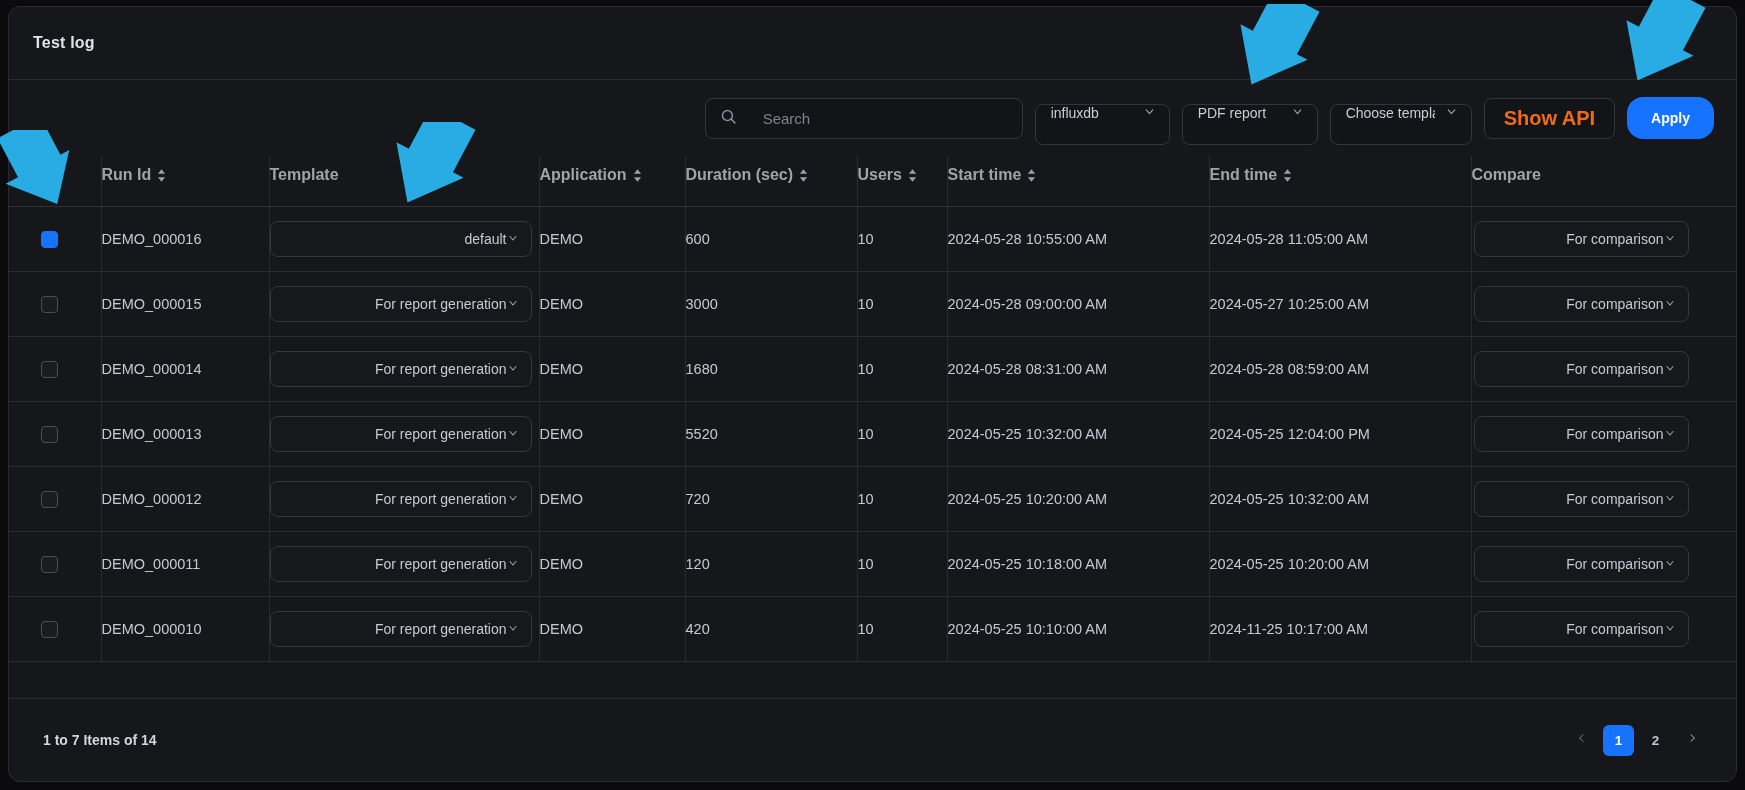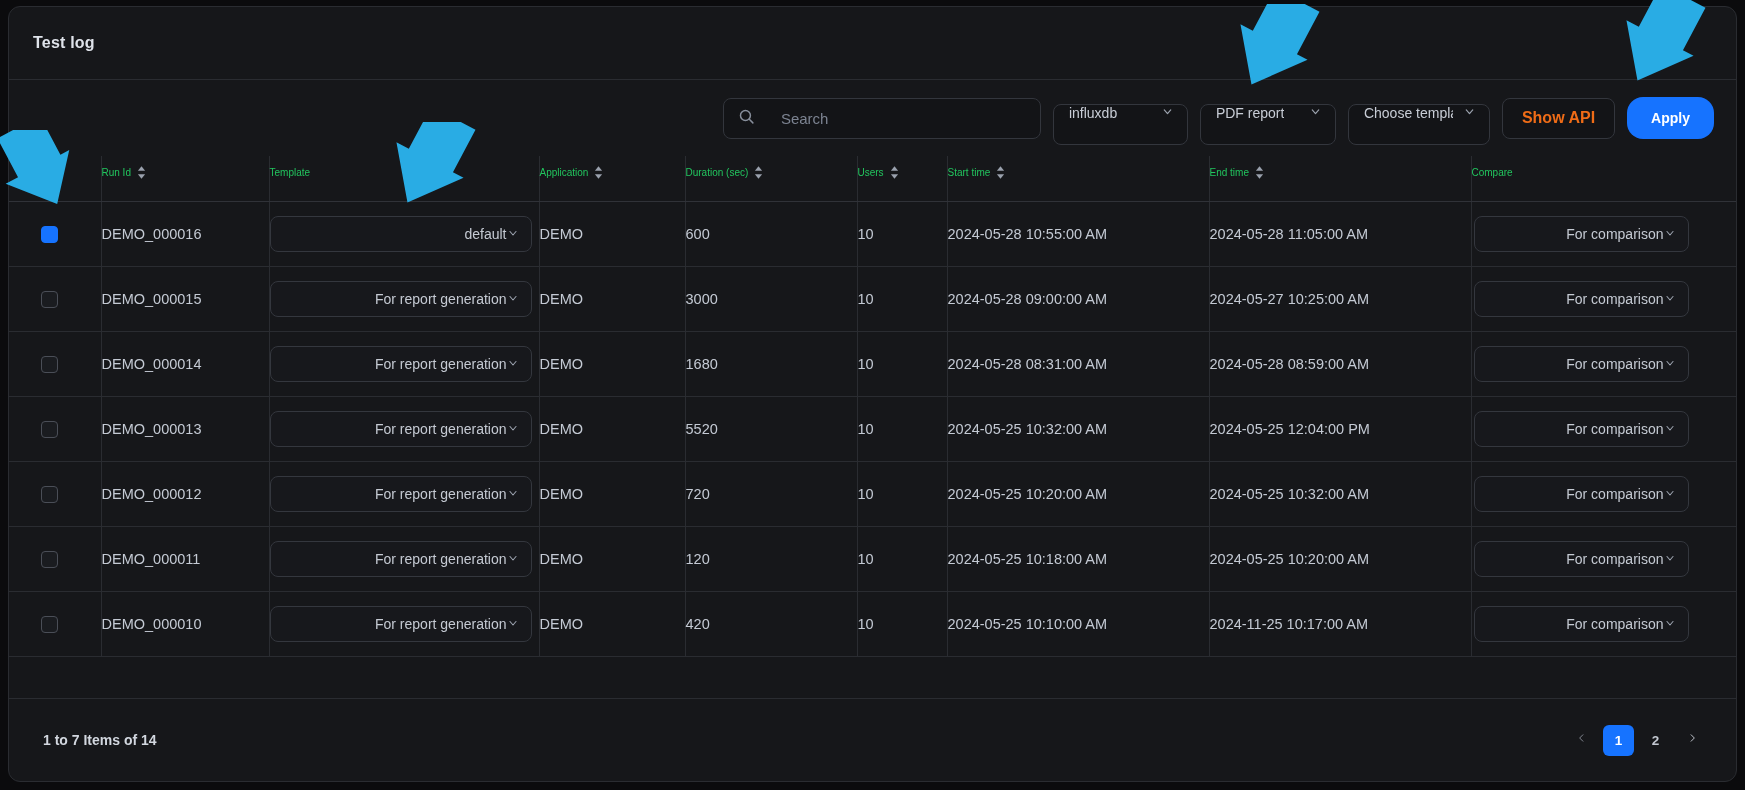--- a/index.html
+++ b/index.html
@@ -69,41 +69,41 @@
   .sel.db { width: 135px; }
   .sel.report { width: 136px; }
   .sel.tpl { width: 142px; }
   .sel .lbl { overflow: hidden; text-overflow: clip; white-space: nowrap; }
   .chev { flex: none; }
   .btn-ghost {
     height: 41px; padding: 0 19px;
     background: #131417;
     border: 1px solid #33363d;
     border-radius: 8px;
-    color: #ef6c17; font-size: 16px; font-weight: bold;
+    color: #ef6c17; font-size: 20px; font-weight: bold;
     display: flex; align-items: center; justify-content: center;
     cursor: pointer;
   }
   .btn-primary {
     height: 42px; padding: 0 24px;
     background: #1673ff;
     border: none; border-radius: 16px;
     color: #ffffff; font-size: 14px; font-weight: bold;
     display: flex; align-items: center; justify-content: center;
     cursor: pointer;
   }
   
   table.log {
     width: 100%;
     border-collapse: collapse;
     table-layout: fixed;
   }
   table.log th {
     text-align: left;
-    color: #22c55e; font-size: 10px; font-weight: normal;
+    color: #a3a3a3; font-size: 16px; font-weight: bold;
     padding: 10px 0 22px 0;
     border-bottom: 1px solid #303238;
     vertical-align: middle;
   }
   table.log th .hwrap { display: inline-flex; align-items: center; gap: 6px; }
   table.log td {
     color: #c4cad4; font-size: 14.5px;
     padding: 0; height: 65px;
     border-bottom: 1px solid #2a2c31;
     border-right: 1px solid #2a2c31;

